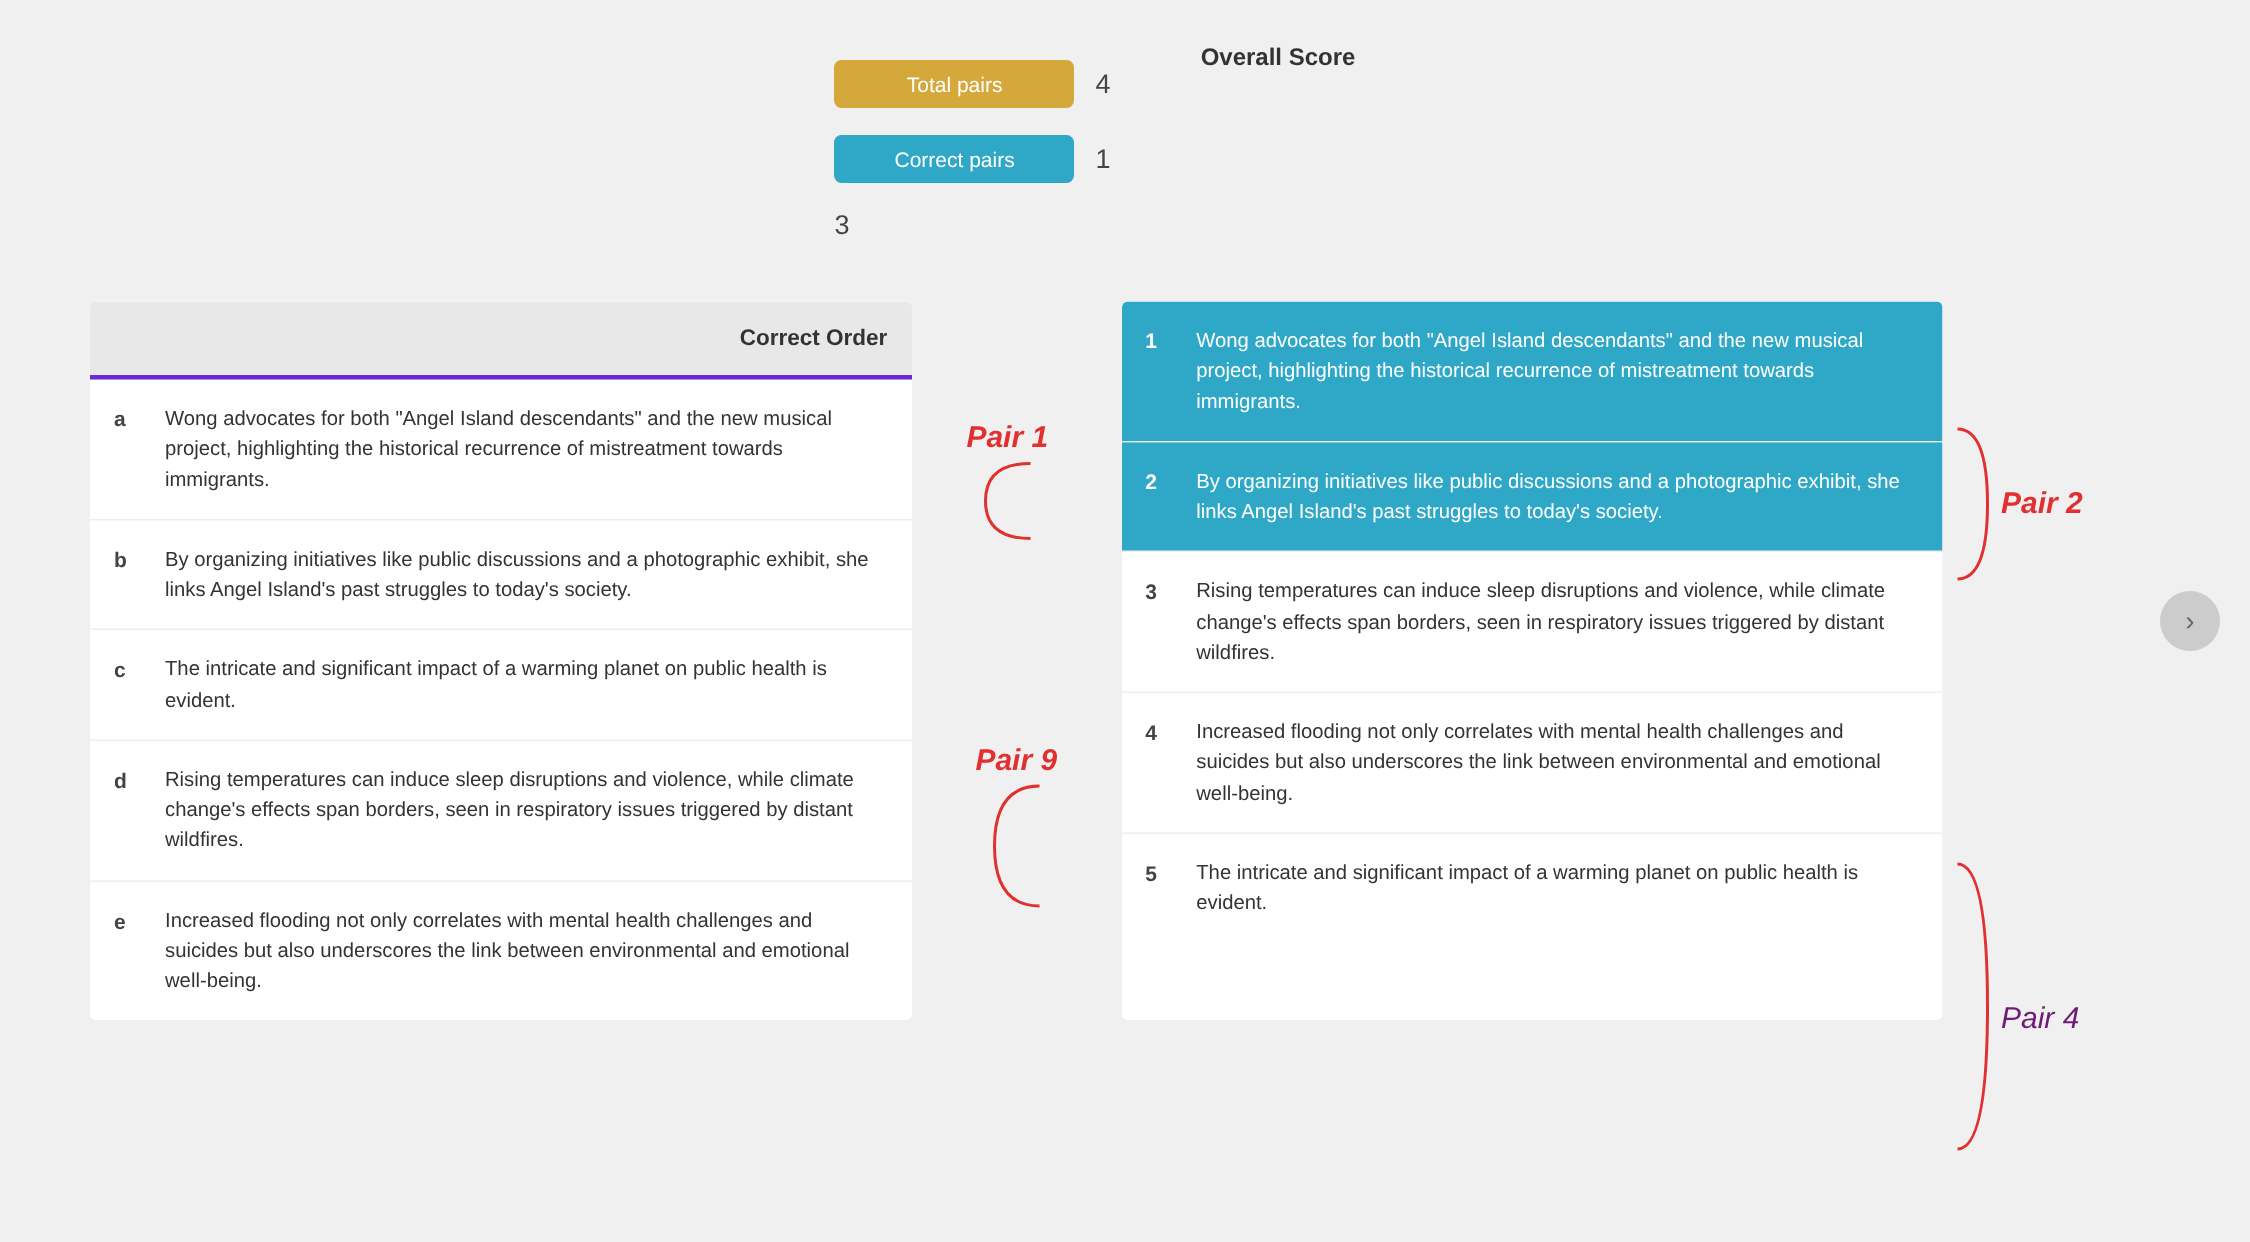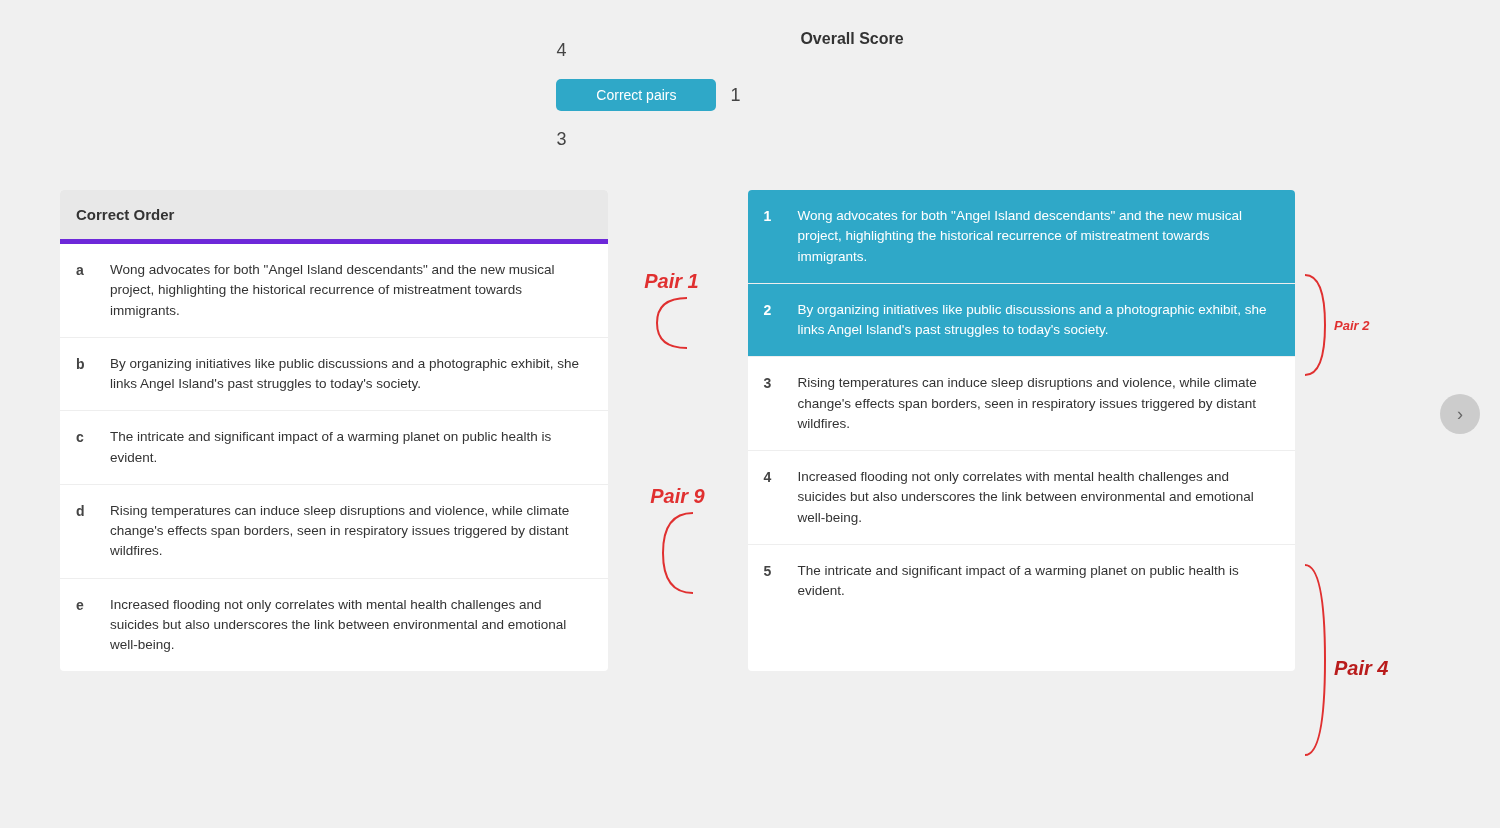--- a/index.html
+++ b/index.html
@@ -97,24 +97,24 @@
     .table-col {
       flex: 1;
       background: white;
       border-radius: 4px;
       overflow: hidden;
     }
 
     .table-header {
       background: #e8e8e8;
       padding: 16px;
-      text-align: left;
+      text-align: right;
       font-weight: bold;
       font-size: 15px;
-      border-bottom: 5px solid #6d28d9;
+      border-bottom: 3px solid #6d28d9;
     }
 
     .table-row {
       display: flex;
       align-items: flex-start;
       padding: 16px 16px;
       border-bottom: 1px solid #eee;
       gap: 14px;
       min-height: 60px;
     }
@@ -167,20 +167,21 @@
     }
   </style>
 </head>
 <body>
 
 <div class="main-container">
 
   <div class="stats-section">
     <div class="stats-labels">
       <div class="stat-row">
+        <div class="stat-badge total">Total pairs</div>
         <span class="stat-count">4</span>
       </div>
       <div class="stat-row">
         <div class="stat-badge correct">Correct pairs</div>
         <span class="stat-count">1</span>
       </div>
       <div class="stat-row">
         <span class="stat-count">3</span>
       </div>
     </div>
@@ -259,28 +260,28 @@
     </div>
         </div>
     </div>
 
     <div style="position: relative; width: 100px; flex-shrink: 0; display: flex; flex-direction: column; align-items: flex-start; margin-left: 5px;">
 
       <div style="position: absolute; top: 80px; left: 0; display: flex; align-items: center; gap: 4px;">
         <svg width="30" height="110" viewBox="0 0 30 110">
           <path d="M 5 5 Q 25 5 25 55 Q 25 105 5 105" fill="none" stroke="#e03030" stroke-width="2"></path>
         </svg>
-        <span style="font-size: 13px; font-weight: bold; color: #e03030; font-style: italic;">Pair 2</span>
+        <span style="font-size: 20px; font-weight: bold; color: #e03030; font-style: italic;">Pair 2</span>
       </div>
 
       <div style="position: absolute; top: 370px; left: 0; display: flex; align-items: center; gap: 4px;">
         <svg width="30" height="200" viewBox="0 0 30 200">
           <path d="M 5 5 Q 25 5 25 100 Q 25 195 5 195" fill="none" stroke="#e03030" stroke-width="2"></path>
         </svg>
-        <span style="font-size: 20px; font-weight: bold; color: #b91c1c; font-style: italic; margin-top: 17px;">Pair 4</span>
+        <span style="font-size: 20px; font-weight: normal; color: #701a75; font-style: italic; margin-top: 17px;">Pair 4</span>
       </div>
     </div>
   </div>
 </div>
 
 <button class="nav-button" style="position: fixed; right: 20px; top: 50%; transform: translateY(-50%);">
   <span>›</span>
 </button>
 
 </body></html>

